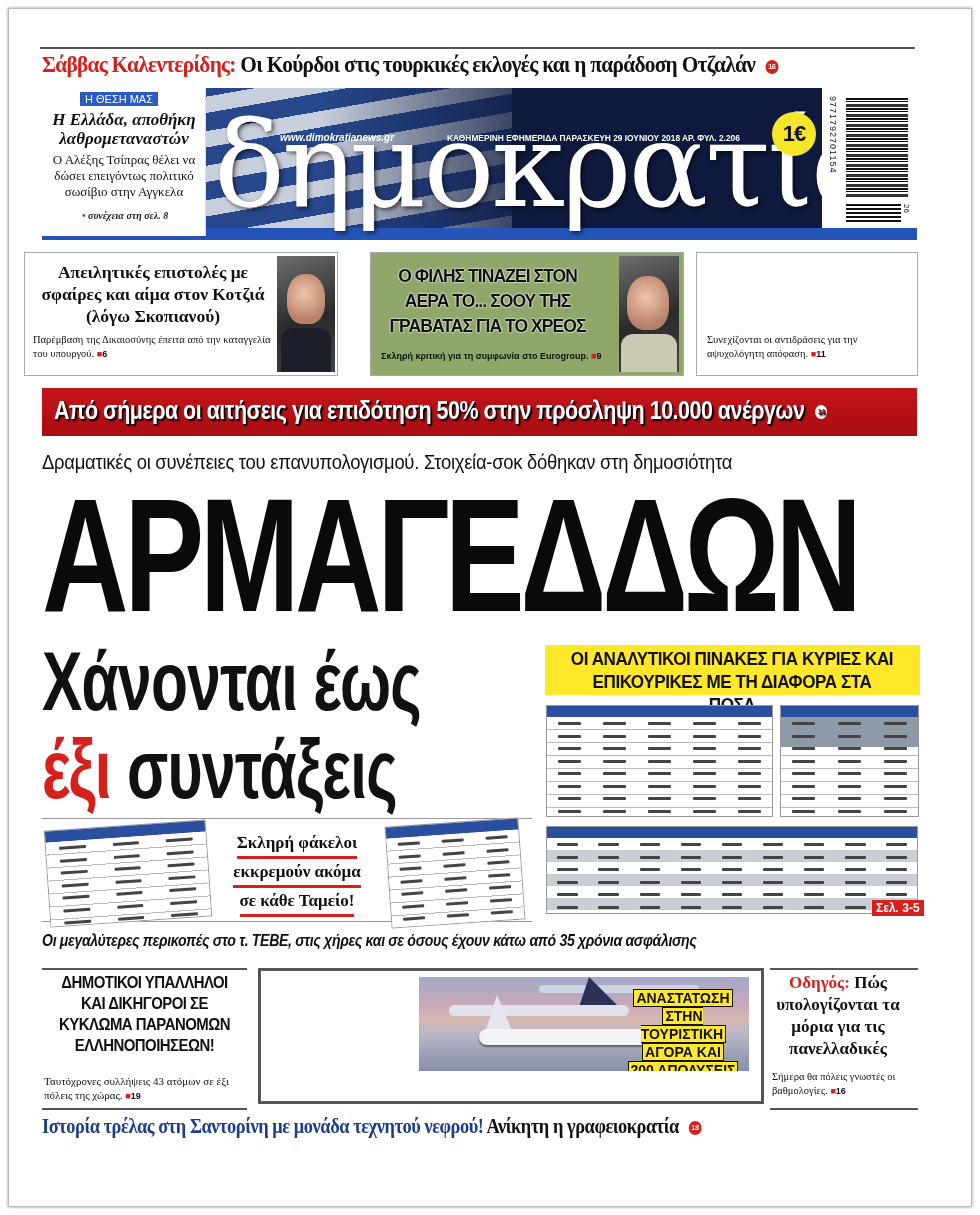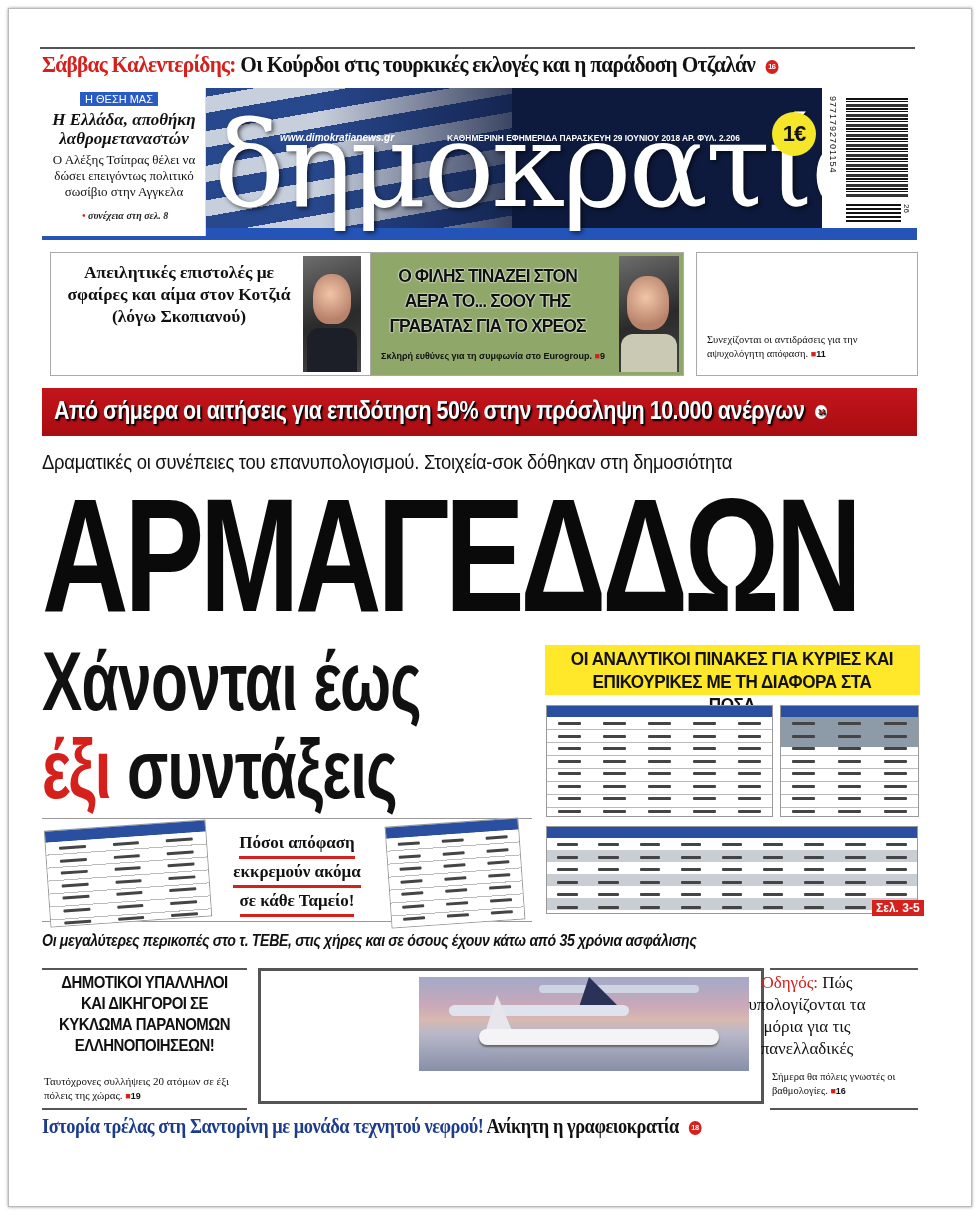--- a/index.html
+++ b/index.html
@@ -27,21 +27,21 @@
   .site{left:238px;top:44px;color:#fff;font-family:"Liberation Sans",sans-serif;font-size:10px;font-weight:bold;font-style:italic;}
   .dateline{left:405px;top:44px;color:#fff;font-family:"Liberation Sans",sans-serif;font-size:9.5px;font-weight:bold;white-space:nowrap;transform:scaleX(.88);transform-origin:left;}
   .price{left:730px;top:24px;width:44px;height:44px;border-radius:50%;background:#f5e62a;color:#111;font-family:"Liberation Sans",sans-serif;font-weight:bold;font-size:22px;line-height:44px;text-align:center;letter-spacing:-1px;}
   .barcode{left:780px;top:0;width:95px;height:140px;background:#fff;}
   .bars{left:24px;top:10px;width:62px;height:100px;background:repeating-linear-gradient(180deg,#111 0 2px,#fff 2px 3px,#111 3px 4px,#fff 4px 6px,#333 6px 9px,#fff 9px 10px);}
   .bars2{left:24px;top:116px;width:55px;height:20px;background:repeating-linear-gradient(180deg,#111 0 2px,#fff 2px 4px);}
   .bcnum{left:6px;top:8px;font-family:"Liberation Sans",sans-serif;font-size:9px;writing-mode:vertical-rl;letter-spacing:1px;}
   .bcnum2{left:80px;top:116px;font-family:"Liberation Sans",sans-serif;font-size:8px;writing-mode:vertical-rl;}
   
   .box{border:1px solid #aaa;background:#fff;}
-  .t1{left:50px;top:252px;width:312px;height:122px;padding-left:22px;}
+  .t1{left:24px;top:252px;width:312px;height:122px;}
   .t1 .hd{left:8px;top:8px;width:240px;text-align:center;font-weight:bold;font-size:17.5px;line-height:22px;}
   .t1 .sub{left:8px;top:80px;width:240px;font-size:10.5px;line-height:14px;}
   .photo{background:linear-gradient(160deg,#6d6d6d,#2a2a2a 55%,#444);}
   .t1 .photo{left:252px;top:3px;width:58px;height:116px;}
   .face{border-radius:45% 45% 40% 40%;background:radial-gradient(circle at 45% 40%,#f0c5a8,#b8826a 70%);}
   .t2{left:370px;top:252px;width:312px;height:122px;background:#8fa86a;}
   .t2 .hd{left:8px;top:10px;width:236px;text-align:center;font-family:"Liberation Sans",sans-serif;font-weight:bold;font-size:19px;line-height:25px;color:#111;letter-spacing:-1px;text-shadow:0 0 2px #fff,0 0 2px #fff;transform:scaleX(.92);transform-origin:left;}
   .t2 .sub{left:10px;top:98px;width:236px;font-family:"Liberation Sans",sans-serif;font-size:9px;font-weight:bold;}
   .t2 .photo{left:248px;top:3px;width:60px;height:116px;}
   .t3{left:696px;top:252px;width:220px;height:122px;}
@@ -89,21 +89,21 @@
   .plane{left:158px;top:6px;width:330px;height:94px;background:linear-gradient(180deg,#a3a9c9 0%,#c9a8b9 30%,#d8b8b0 45%,#b8b8c8 60%,#888fa8 100%);overflow:hidden;}
   .plane .body1{left:60px;top:52px;width:240px;height:16px;border-radius:12px;background:#f4f4f6;box-shadow:0 2px 2px #666;}
   .plane .tail{left:66px;top:18px;width:0;height:0;border-left:12px solid transparent;border-right:16px solid transparent;border-bottom:38px solid #e6e6ec;}
   .plane .body2{left:30px;top:28px;width:180px;height:11px;border-radius:8px;background:#dfe3ee;}
   .plane .body3{left:120px;top:8px;width:160px;height:8px;border-radius:8px;background:#cfd4e2;}
   .plane .wing{left:160px;top:0;width:0;height:0;border-left:10px solid transparent;border-right:30px solid transparent;border-bottom:30px solid #2a3258;}
   .ytag{right:6px;top:12px;width:120px;text-align:center;font-family:"Liberation Sans",sans-serif;font-weight:bold;font-size:14px;line-height:18px;}
   .ytag span{background:#ffe82a;color:#111;padding:0 2px;box-shadow:0 0 0 1px #111;}
   .b2sub{left:12px;top:110px;width:480px;font-size:10px;white-space:nowrap;}
   .b3rule{left:770px;top:968px;width:148px;}
-  .b3hd{left:733px;top:972px;width:148px;text-align:center;font-weight:normal;font-size:17px;line-height:22px;}
+  .b3hd{left:764px;top:972px;width:148px;text-align:center;font-weight:bold;font-size:17px;line-height:22px;}
   .b3hd .red{color:#d6201c;}
   .b3sub{left:772px;top:1070px;width:150px;font-size:10.5px;line-height:14px;}
   .b1hd-rule2{left:42px;top:1108px;width:205px;}
   .b3rule2{left:770px;top:1108px;width:148px;}
   .footer{left:42px;top:1115px;font-weight:bold;font-size:20px;white-space:nowrap;transform:scaleX(.92);transform-origin:left;letter-spacing:-.5px;}
   .footer .blue{color:#1d3d8c;}
 </style>
 </head>
 <body>
 
@@ -133,29 +133,30 @@
   <div class="abs opinion">
     <div class="abs op-tag">Η ΘΕΣΗ ΜΑΣ</div>
     <div class="abs op-body">Ο Αλέξης Τσίπρας θέλει να δώσει επειγόντως πολιτικό σωσίβιο στην Αγγκελα</div>
     <div class="abs op-title">Η Ελλάδα, αποθήκη λαθρομεταναστών</div>
     <div class="abs op-more"><b>•</b> <span>συνέχεια στη σελ. 8</span></div>
   </div>
 </div>
 
 <div class="abs box t1">
   <div class="abs hd">Απειλητικές επιστολές με σφαίρες και αίμα στον Κοτζιά (λόγω Σκοπιανού)</div>
+  <div class="abs sub"><span>Παρέμβαση της Δικαιοσύνης έπειτα από την καταγγελία του υπουργού.</span> <span class="pg"><span>6</span></span></div>
   <div class="abs photo">
     <div class="abs face" style="left:10px;top:18px;width:38px;height:50px;"></div>
     <div class="abs" style="left:4px;top:72px;width:50px;height:44px;background:#1d1f28;border-radius:12px 12px 0 0;"></div>
   </div>
 </div>
 
 <div class="abs box t2">
   <div class="abs hd">Ο ΦΙΛΗΣ ΤΙΝΑΖΕΙ ΣΤΟΝ ΑΕΡΑ ΤΟ... ΣΟΟΥ ΤΗΣ ΓΡΑΒΑΤΑΣ ΓΙΑ ΤΟ ΧΡΕΟΣ</div>
-  <div class="abs sub"><span>Σκληρή ευθύνες για τη συμφωνία στο Eurogroup.</span> <span class="pg"><span>9</span></span></div>
+  <div class="abs sub"><span>Σκληρή κριτική για τη συμφωνία στο Eurogroup.</span> <span class="pg"><span>9</span></span></div>
   <div class="abs photo">
     <div class="abs face" style="left:8px;top:20px;width:42px;height:54px;"></div>
     <div class="abs" style="left:2px;top:78px;width:56px;height:38px;background:#c9c9b4;border-radius:12px 12px 0 0;"></div>
   </div>
 </div>
 
 <div class="abs box t3">
   <div class="abs sub"><span>Συνεχίζονται οι αντιδράσεις για την αψυχολόγητη απόφαση.</span> <span class="pg"><span>11</span></span></div>
 </div>
 
@@ -275,21 +276,21 @@
       <div class="cell" style="left: 120px; top: 55px; width: 26.6667px;"></div>
       <div class="cell" style="left: 13.3333px; top: 67.5px; width: 26.6667px;"></div>
       <div class="cell" style="left: 66.6667px; top: 67.5px; width: 26.6667px;"></div>
       <div class="cell" style="left: 120px; top: 67.5px; width: 26.6667px;"></div>
       <div class="cell" style="left: 13.3333px; top: 80px; width: 26.6667px;"></div>
       <div class="cell" style="left: 66.6667px; top: 80px; width: 26.6667px;"></div>
       <div class="cell" style="left: 120px; top: 80px; width: 26.6667px;"></div>
     </div>
 </div>
 <div class="abs folders">
-  <span>Πόσοι απόφαση</span><br>
+  <span>Σκληρή φάκελοι</span><br>
   <span>εκκρεμούν ακόμα</span><br>
   <span>σε κάθε Ταμείο!</span>
 </div>
 <div class="abs tbl tD">
   <div class="cap"></div>
   <div class="rows"></div>
   <div class="cols">
       <div class="cell" style="left: 11px; top: 5px; width: 22px;"></div>
       <div class="cell" style="left: 55px; top: 5px; width: 22px;"></div>
       <div class="cell" style="left: 99px; top: 5px; width: 22px;"></div>
@@ -372,29 +373,35 @@
       <div class="cell" style="left: 298.056px; top: 67.5px; width: 20.5556px;"></div>
       <div class="cell" style="left: 339.167px; top: 67.5px; width: 20.5556px;"></div>
     </div>
 </div>
 <div class="abs sel">Σελ. 3-5</div>
 
 <div class="abs caption-line">Οι μεγαλύτερες περικοπές στο τ. ΤΕΒΕ, στις χήρες και σε όσους έχουν κάτω από 35 χρόνια ασφάλισης</div>
 
 <div class="rule b1rule"></div>
 <div class="abs b1hd">ΔΗΜΟΤΙΚΟΙ ΥΠΑΛΛΗΛΟΙ ΚΑΙ ΔΙΚΗΓΟΡΟΙ ΣΕ ΚΥΚΛΩΜΑ ΠΑΡΑΝΟΜΩΝ ΕΛΛΗΝΟΠΟΙΗΣΕΩΝ!</div>
-<div class="abs b1sub"><span>Ταυτόχρονες συλλήψεις 20 ατόμων σε έξι πόλεις της χώρας.</span> <span class="pg"><span>19</span></span></div>
+<div class="abs b1sub"><span>Ταυτόχρονες συλλήψεις 43 ατόμων σε έξι πόλεις της χώρας.</span> <span class="pg"><span>19</span></span></div>
 
 <div class="abs b2">
   <div class="abs plane">
     <div class="abs body3"></div>
     <div class="abs wing"></div>
     <div class="abs body2"></div>
     <div class="abs tail"></div>
     <div class="abs body1"></div>
+    <div class="abs ytag">
+      <span>ΑΝΑΣΤΑΤΩΣΗ</span><br>
+      <span>ΣΤΗΝ ΤΟΥΡΙΣΤΙΚΗ</span><br>
+      <span>ΑΓΟΡΑ ΚΑΙ</span><br>
+      <span>200 ΑΠΟΛΥΣΕΙΣ</span>
+    </div>
   </div>
 </div>
 
 <div class="rule b3rule"></div>
 <div class="abs b3hd"><span class="red">Οδηγός:</span> <span>Πώς υπολογίζονται τα μόρια για τις πανελλαδικές</span></div>
 <div class="abs b3sub"><span>Σήμερα θα πόλεις γνωστές οι βαθμολογίες.</span> <span class="pg"><span>16</span></span></div>
 
 <div class="rule b1hd-rule2"></div>
 <div class="rule b3rule2"></div>
 

